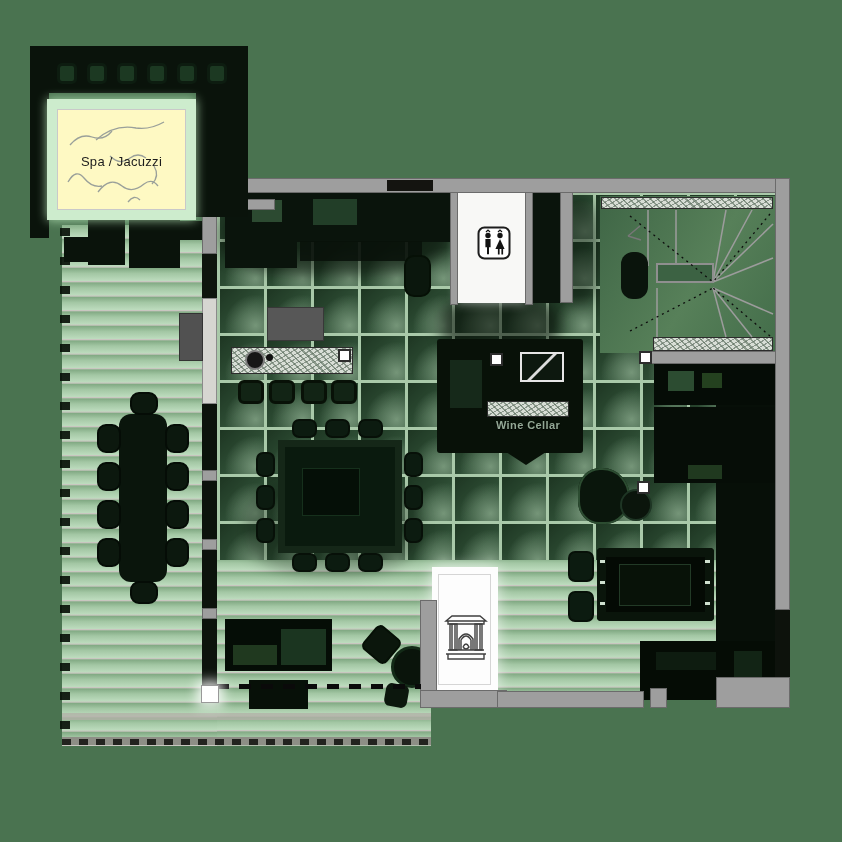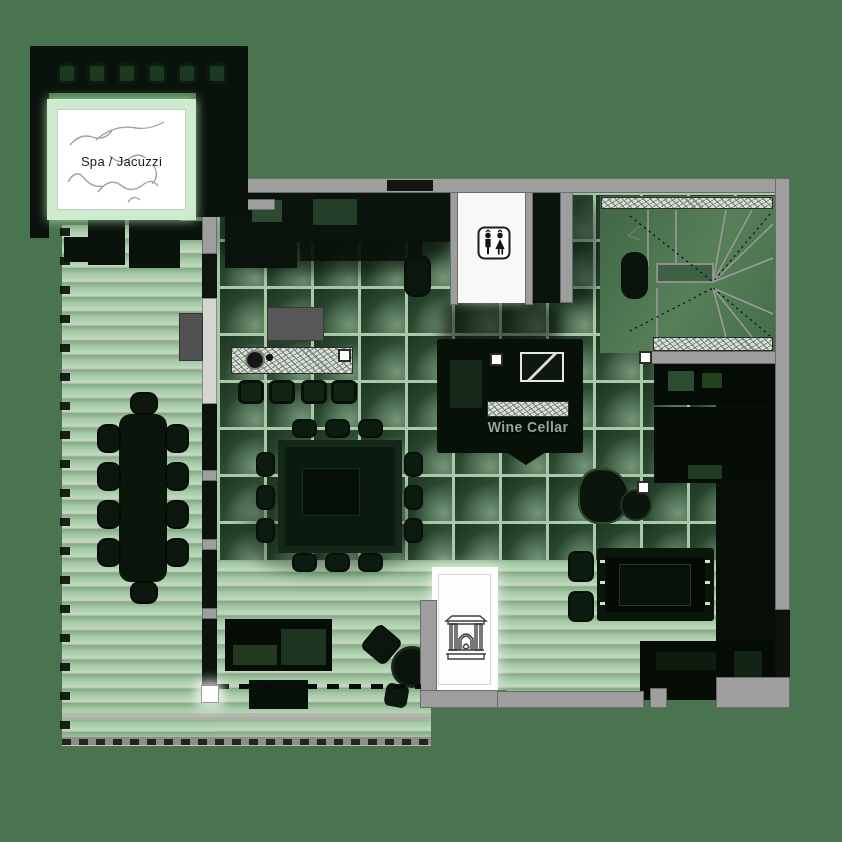--- a/index.html
+++ b/index.html
@@ -26,21 +26,21 @@
   .granite{background-color:var(--granite,#d8ded6);
     background-image:
       repeating-linear-gradient(45deg, rgba(90,110,92,.6) 0 1.5px, transparent 1.5px 5px),
       repeating-linear-gradient(-30deg, rgba(40,60,45,.45) 0 1px, transparent 1px 4px);
     border:1px solid #2c2c2c;box-sizing:border-box;}
   .shade{filter:blur(7px);border-radius:40%;}
   .railing{background:repeating-linear-gradient(90deg,#23231f 0 9px,#8e8e86 9px 17px);
     border-top:2px solid #8e8e86;box-sizing:border-box;}
   .ticks{background:repeating-linear-gradient(to bottom, rgba(6,14,6,.9) 0 8px, transparent 8px 29px);}
   #spa-label{width:100%;text-align:center;top:44%;font-size:13px;color:#1c1c1c;letter-spacing:.3px;}
-  #wine-label{text-align:center;font-size:14px;font-weight:bold;color:#93a895;
+  #wine-label{text-align:center;font-size:11px;font-weight:bold;color:#93a895;
     text-shadow:0 1px 1px #000;letter-spacing:.4px;}
   .patch{position:absolute;}
   .tick{position:absolute;width:5px;height:3px;background:#cfe0cf;}
 </style>
 </head>
 <body>
 
 <div id="plan">
 
   <div class="abs planks" style="left:62px;top:225px;width:155px;height:521px;"></div>
@@ -241,21 +241,21 @@
   <div class="abs spa-stool" style="left:147px;top:63px;width:20px;height:21px;"></div>
   <div class="abs spa-stool" style="left:177px;top:63px;width:20px;height:21px;"></div>
   <div class="abs spa-stool" style="left:207px;top:63px;width:20px;height:21px;"></div>
   <div class="abs" style="left:30px;top:91px;width:19px;height:147px;background:#0a130b;"></div>
   <div class="abs" style="left:196px;top:91px;width:52px;height:126px;background:#0a130b;"></div>
   <div class="abs" style="left:88px;top:215px;width:37px;height:50px;background:#0a130b;"></div>
   <div class="abs" style="left:129px;top:215px;width:51px;height:53px;background:#0a130b;"></div>
   <div class="abs" style="left:64px;top:237px;width:26px;height:25px;background:#0a130b;"></div>
   <div class="abs" style="left:180px;top:221px;width:22px;height:19px;background:#0a130b;"></div>
   <div class="abs" style="left:47px;top:99px;width:149px;height:121px;background:var(--spa-mint,#cdeccd);box-shadow:0 0 10px rgba(190,235,190,.8);">
-    <div class="abs" style="left:10px;top:10px;width:129px;height:101px;background:#ffffff;border:1px solid #c9c9c9;box-sizing:border-box;">
+    <div class="abs" style="left:10px;top:10px;width:129px;height:101px;background:#fef9c3;border:1px solid #c9c9c9;box-sizing:border-box;">
       <svg width="129" height="101" viewBox="0 0 129 101" style="position:absolute;left:0;top:0;">
         <g stroke="#9aa09a" stroke-width="1.3" fill="none">
           <path d="M12,35 q10,-12 22,-8 t20,-6"></path>
           <path d="M38,30 q18,-16 40,-12 q14,2 28,-6"></path>
           <path d="M52,46 q10,10 20,2 q8,-6 16,0"></path>
           <path d="M10,72 q8,-14 16,-4 t18,8"></path>
           <path d="M40,82 q12,-16 24,-6 q10,8 22,-2 q8,-6 14,2"></path>
           <path d="M96,56 q6,10 -2,18"></path>
           <path d="M70,92 q6,-8 12,-2"></path>
         </g>

